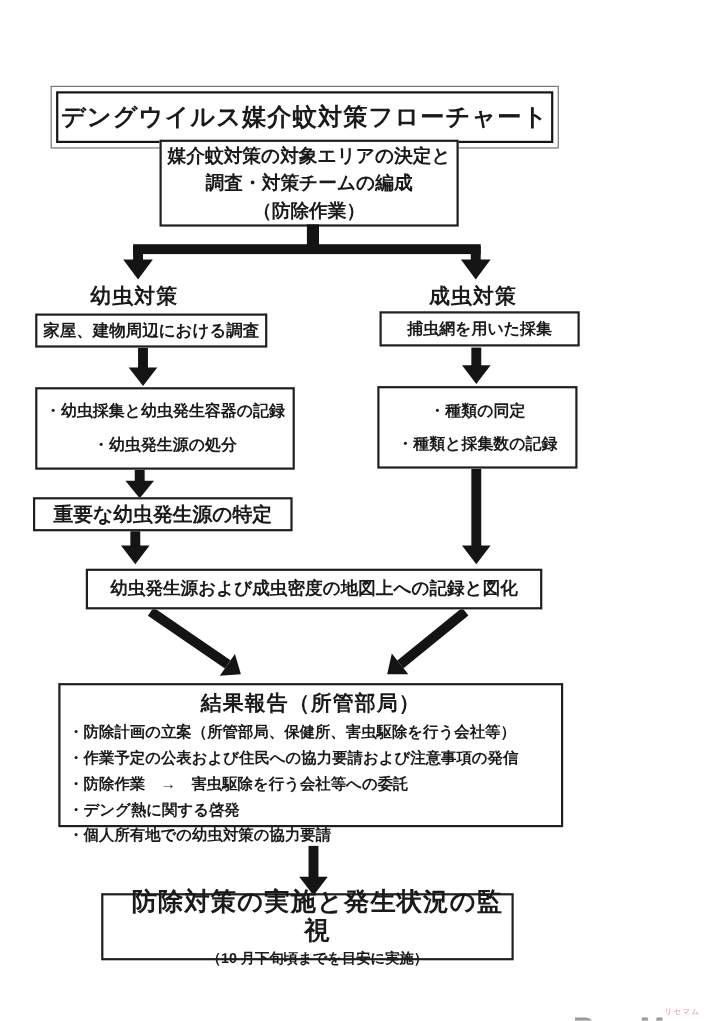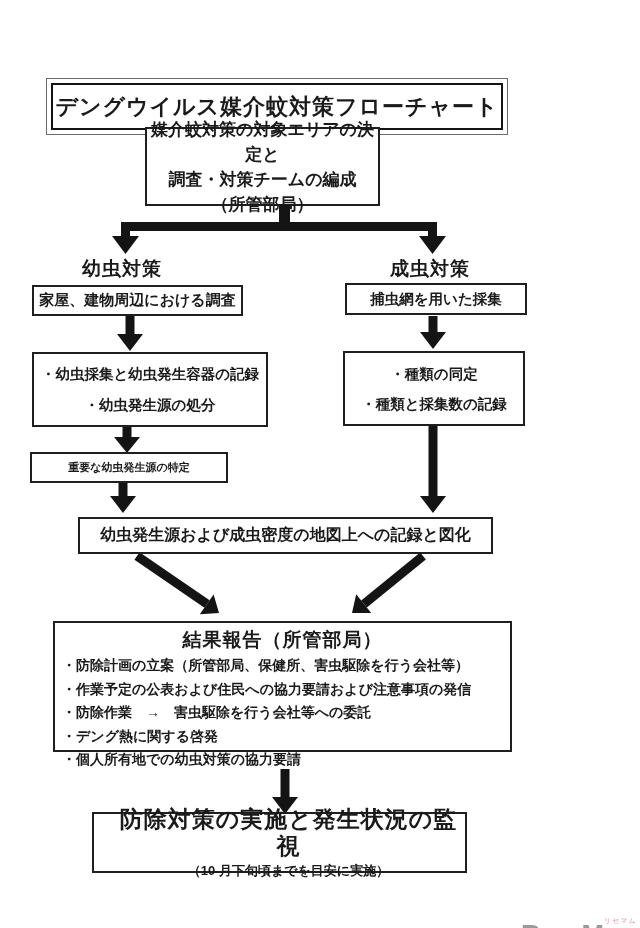--- a/index.html
+++ b/index.html
@@ -17,27 +17,27 @@
   }
   .title-outer{
     left:46px;top:45px;width:462px;height:57px;
     border:1px solid #6a6a6a;background:#ffffff;padding:4px;
   }
   .title-inner{
     width:100%;height:100%;border:2px solid #141414;box-sizing:border-box;
     display:flex;align-items:center;justify-content:center;
     font-size:22px;font-weight:bold;letter-spacing:1px;
   }
-  .setup{left:145px;top:127px;width:235px;height:79px;font-size:17px;line-height:25px;}
+  .setup{left:145px;top:127px;width:272px;height:79px;font-size:17px;line-height:25px;}
   .col-heading{position:absolute;font-size:19px;font-weight:bold;letter-spacing:1px;}
   .larva-survey{left:32px;top:285px;width:211px;height:31px;font-size:15px;}
   .adult-collect{left:345px;top:283px;width:182px;height:32px;font-size:14.5px;}
   .larva-actions{left:32px;top:352px;width:236px;height:75px;font-size:14.5px;line-height:31px;}
   .adult-actions{left:343px;top:351px;width:182px;height:75px;font-size:14.5px;line-height:30px;}
-  .larva-source{left:30px;top:452px;width:198px;height:31px;font-size:11px;}
+  .larva-source{left:30px;top:452px;width:236px;height:31px;font-size:18px;}
   .map-box{left:78px;top:517px;width:415px;height:37px;font-size:16px;}
   .report{
     left:53px;top:621px;width:459px;height:131px;
     justify-content:flex-start;align-items:stretch;padding:3px 7px 0 7px;
   }
   .report-title{font-size:19px;line-height:28px;text-align:center;letter-spacing:1px;}
   .report-items{font-size:14px;line-height:23.5px;text-align:left;}
   .final{left:92px;top:812px;width:375px;height:61px;padding-left:18px;}
   .final-title{font-size:23px;line-height:27px;letter-spacing:1px;}
   .final-subtitle{font-size:13px;line-height:17px;margin-top:2px;}
@@ -53,21 +53,21 @@
 
 <div class="canvas">
 
   <div class="abs title-outer">
     <div class="title-inner">デングウイルス媒介蚊対策フローチャート</div>
   </div>
 
   <div class="box setup">
     <div>媒介蚊対策の対象エリアの決定と</div>
     <div>調査・対策チームの編成</div>
-    <div>（所管部局）</div>
+    <div>（防除作業）</div>
   </div>
 
   <svg class="arrows" width="640" height="928" viewBox="0 0 640 928">
     <g fill="#141414" stroke="none">
       <g>
         <rect x="279" y="204" width="11" height="20"></rect>
         <rect x="121" y="222" width="316" height="9"></rect>
         <rect x="121" y="224" width="9" height="14"></rect>
         <polygon points="112,236 139,236 125.5,254"></polygon>
         <rect x="428" y="224" width="9" height="14"></rect>

